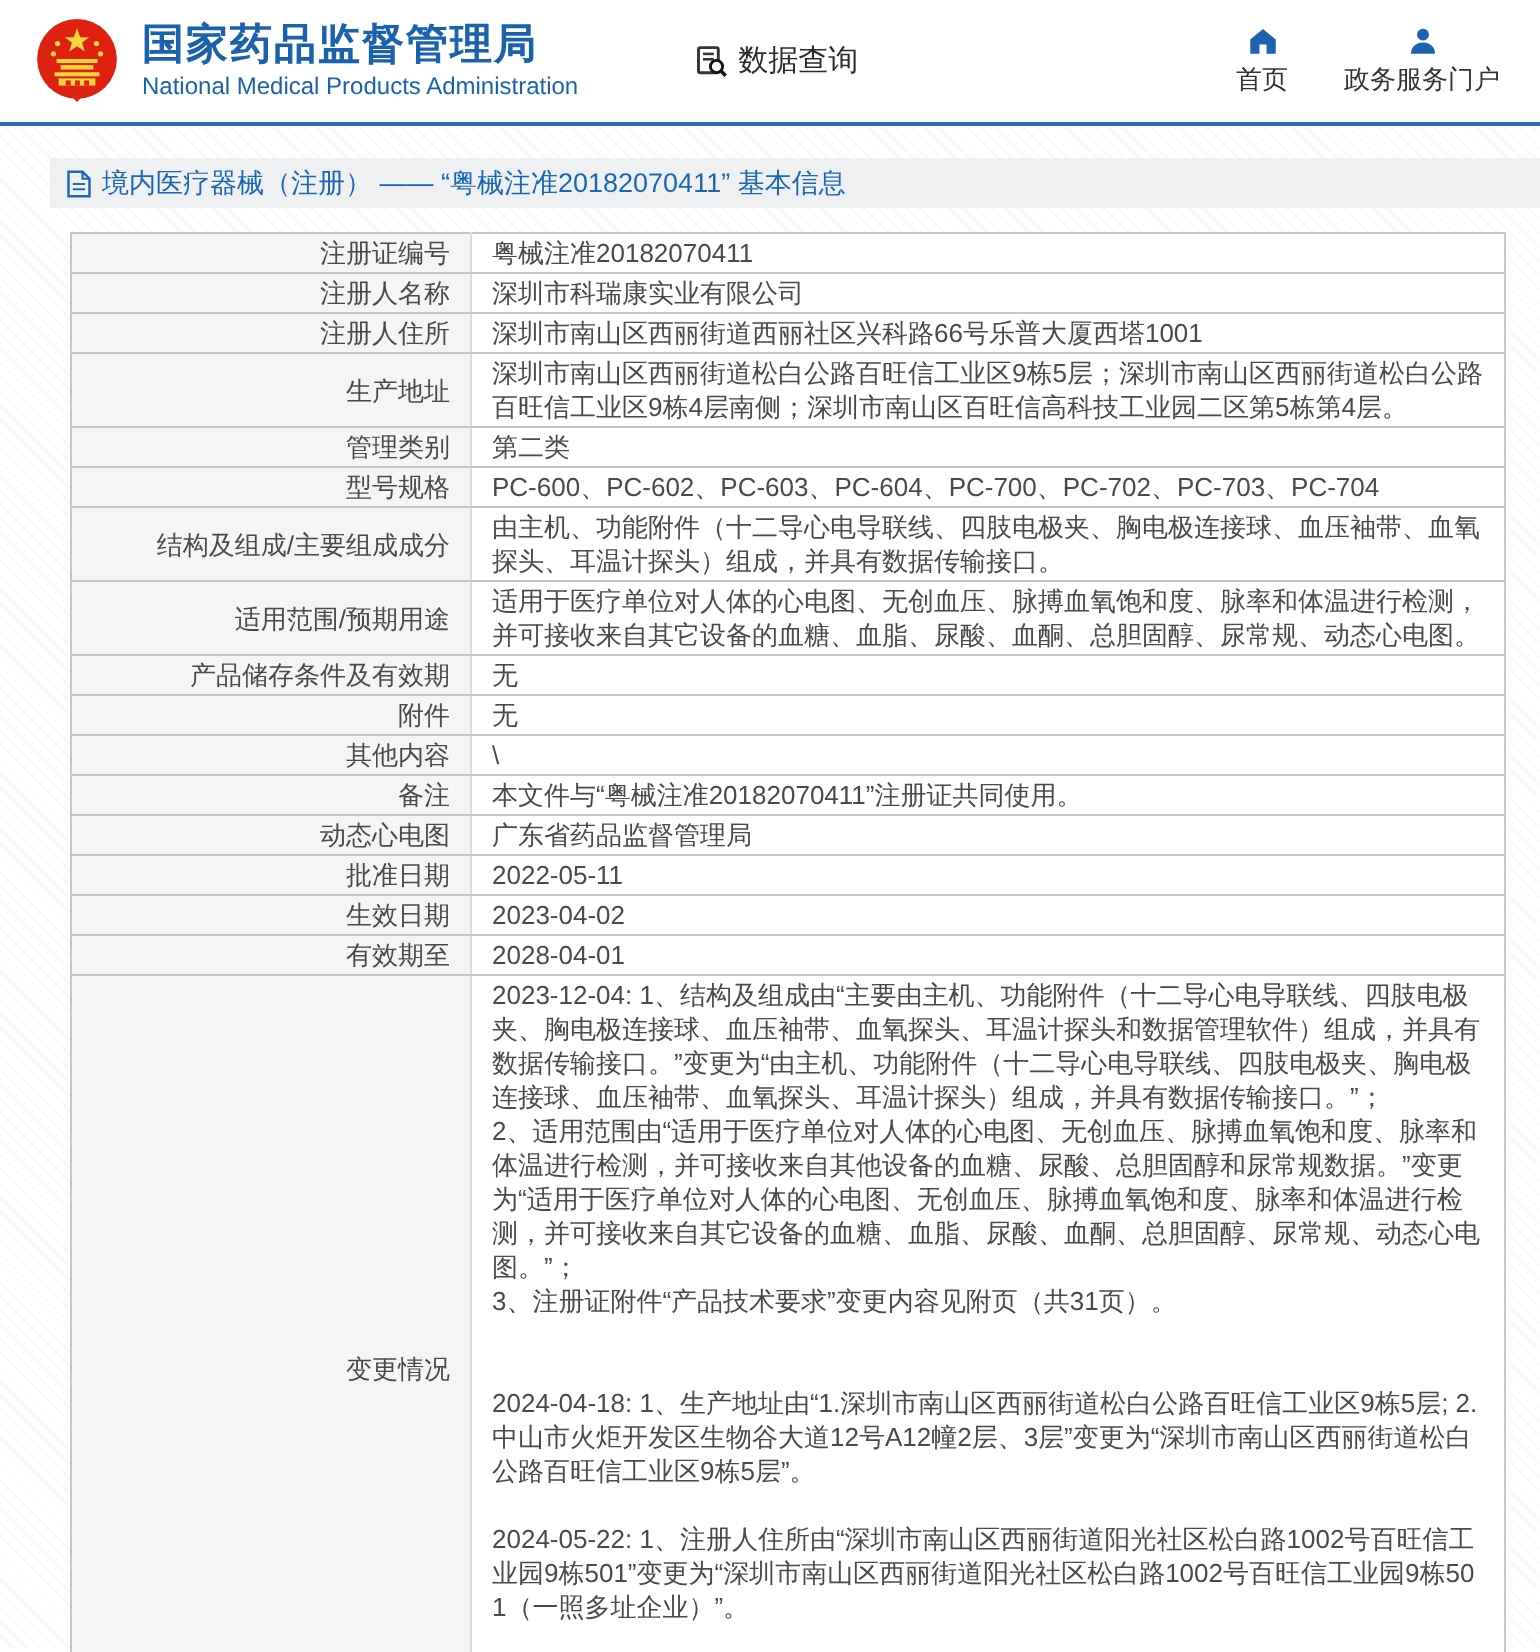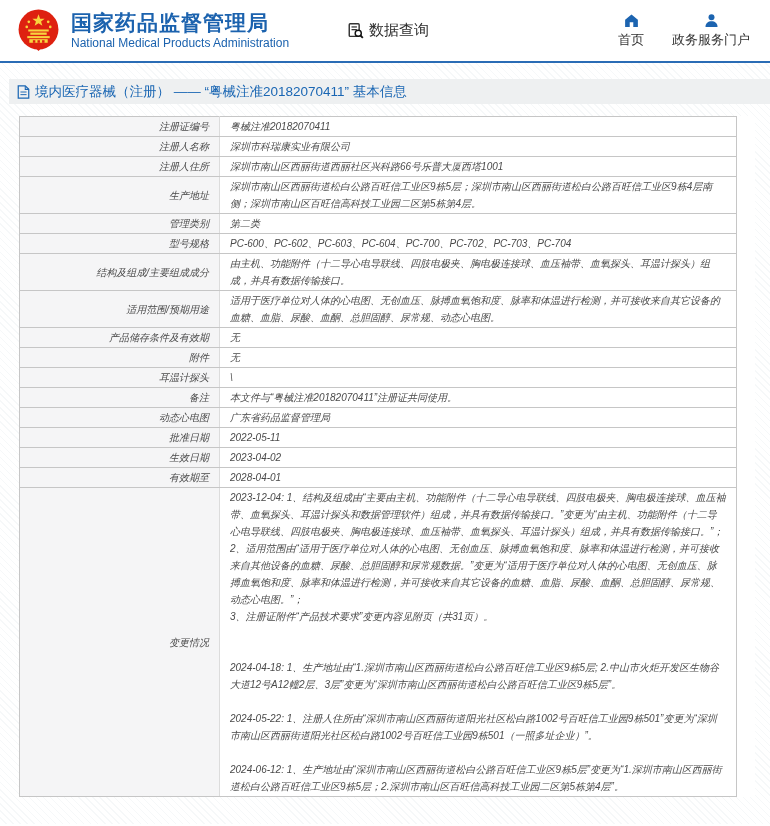--- a/index.html
+++ b/index.html
@@ -19,39 +19,39 @@
   .nav-tab { display:flex; align-items:center; gap:4px; margin-left:58px;
              font-size:15px; color:#2b2b2b; cursor:pointer; }
   .nav-tab svg { width:18px; height:18px; }
   .header-right { margin-left:auto; display:flex; gap:28px; }
   .hr-item { display:flex; flex-direction:column; align-items:center; gap:2px;
              font-size:13px; color:#333; cursor:pointer; }
   .hr-item svg { width:17px; height:17px; }
 
   
   .page-area {
-    width:100%; height:761px; padding:16px 0 0 9px;
+    width:100%; height:761px; padding:16px 0 0 25px;
     background:
       repeating-linear-gradient(45deg, #ffffff 0 4px, #f6f8f9 4px 5px);
   }
   .title-bar {
     background:#eef0f1; height:25px; display:flex; align-items:center;
     padding-left:8px; gap:5px;
   }
   .title-bar svg { width:13px; height:14px; flex:0 0 auto; }
   .page-title { font-size:13.5px; color:#1a66b3; }
 
   
   .tbl-wrap { margin:12px 15px 0 10px; background:#fff; }
   table.info { width:718px; border-collapse:collapse; table-layout:fixed;
                border:1px solid #c6c6c6; }
   table.info td {
-    font-size:10px; line-height:17px; color:#4a4a4a;
+    font-size:13px; line-height:17px; color:#4a4a4a;
     border-top:1px solid #c6c6c6; border-bottom:1px solid #c6c6c6;
-    padding:1px 10px; vertical-align:middle;font-style:italic;
+    padding:1px 10px; vertical-align:middle;
   }
   td.label-cell { width:200px; background:#f5f5f6; text-align:right;
                   border-right:1px solid #dcdcdc; color:#555; }
   td.value-cell { background:#fff; text-align:left; white-space:pre-line;
                   word-break:break-all; }
 </style>
 </head>
 <body>
 
 <div class="site-header">
@@ -155,21 +155,21 @@
           </tr>
           <tr>
             <td class="label-cell">产品储存条件及有效期</td>
             <td class="value-cell">无</td>
           </tr>
           <tr>
             <td class="label-cell">附件</td>
             <td class="value-cell">无</td>
           </tr>
           <tr>
-            <td class="label-cell">耳温计探头</td>
+            <td class="label-cell">其他内容</td>
             <td class="value-cell">\</td>
           </tr>
           <tr>
             <td class="label-cell">备注</td>
             <td class="value-cell">本文件与“粤械注准20182070411”注册证共同使用。</td>
           </tr>
           <tr>
             <td class="label-cell">动态心电图</td>
             <td class="value-cell">广东省药品监督管理局</td>
           </tr>

